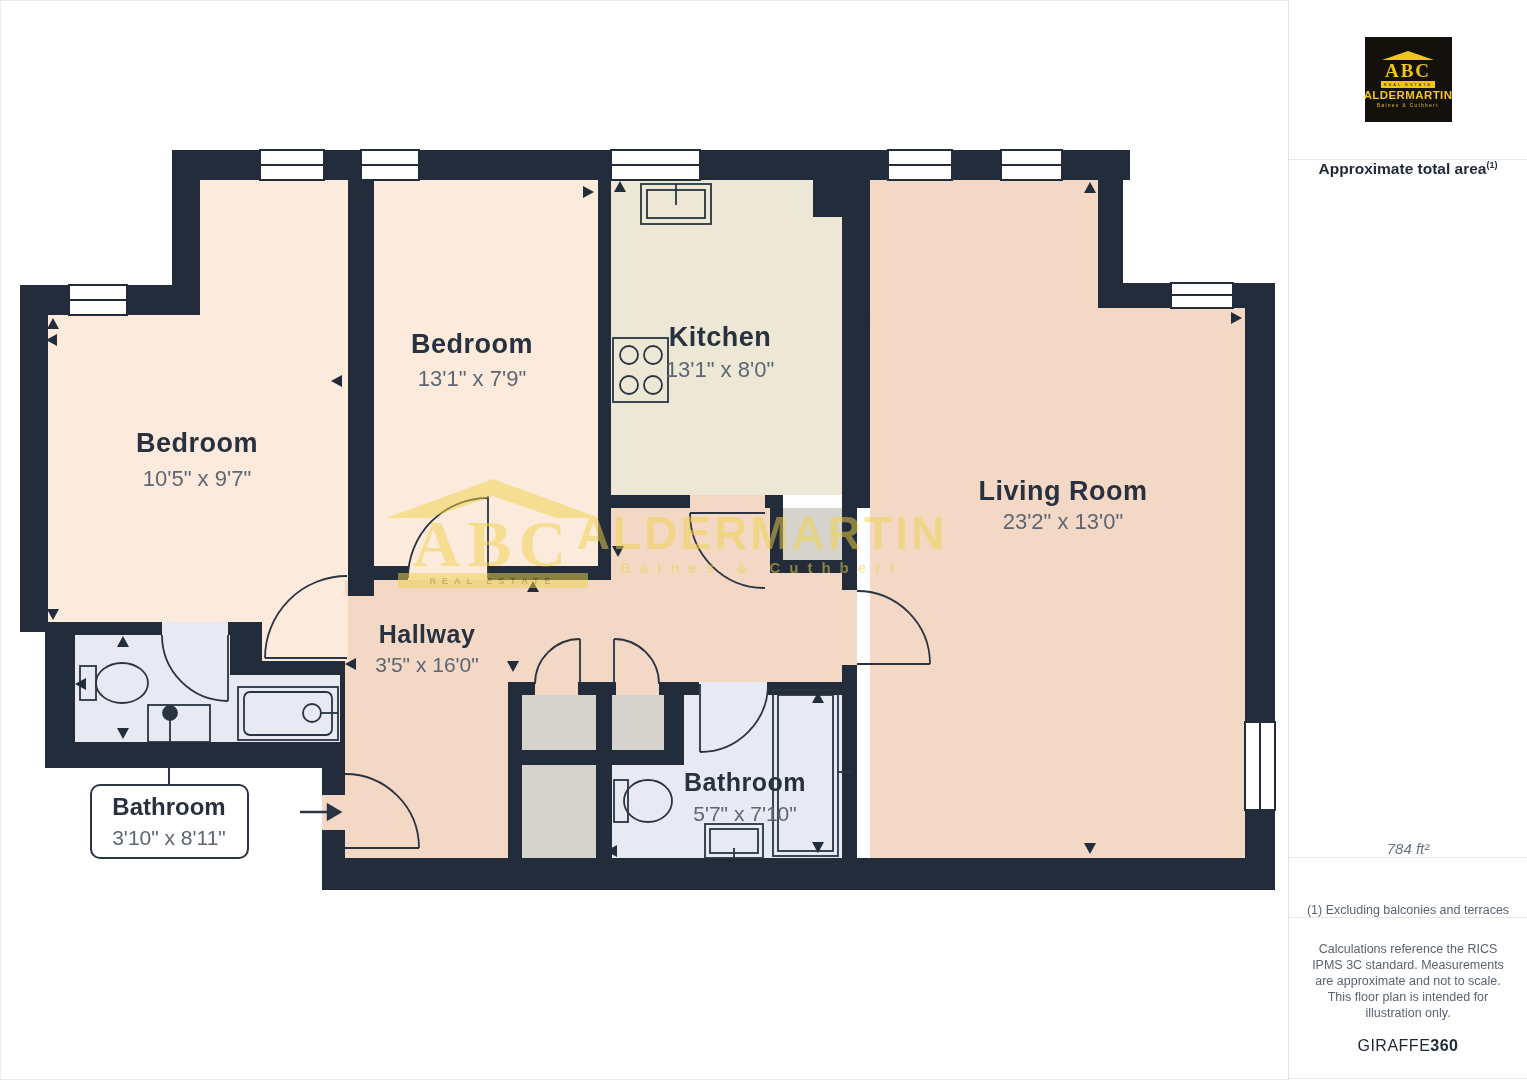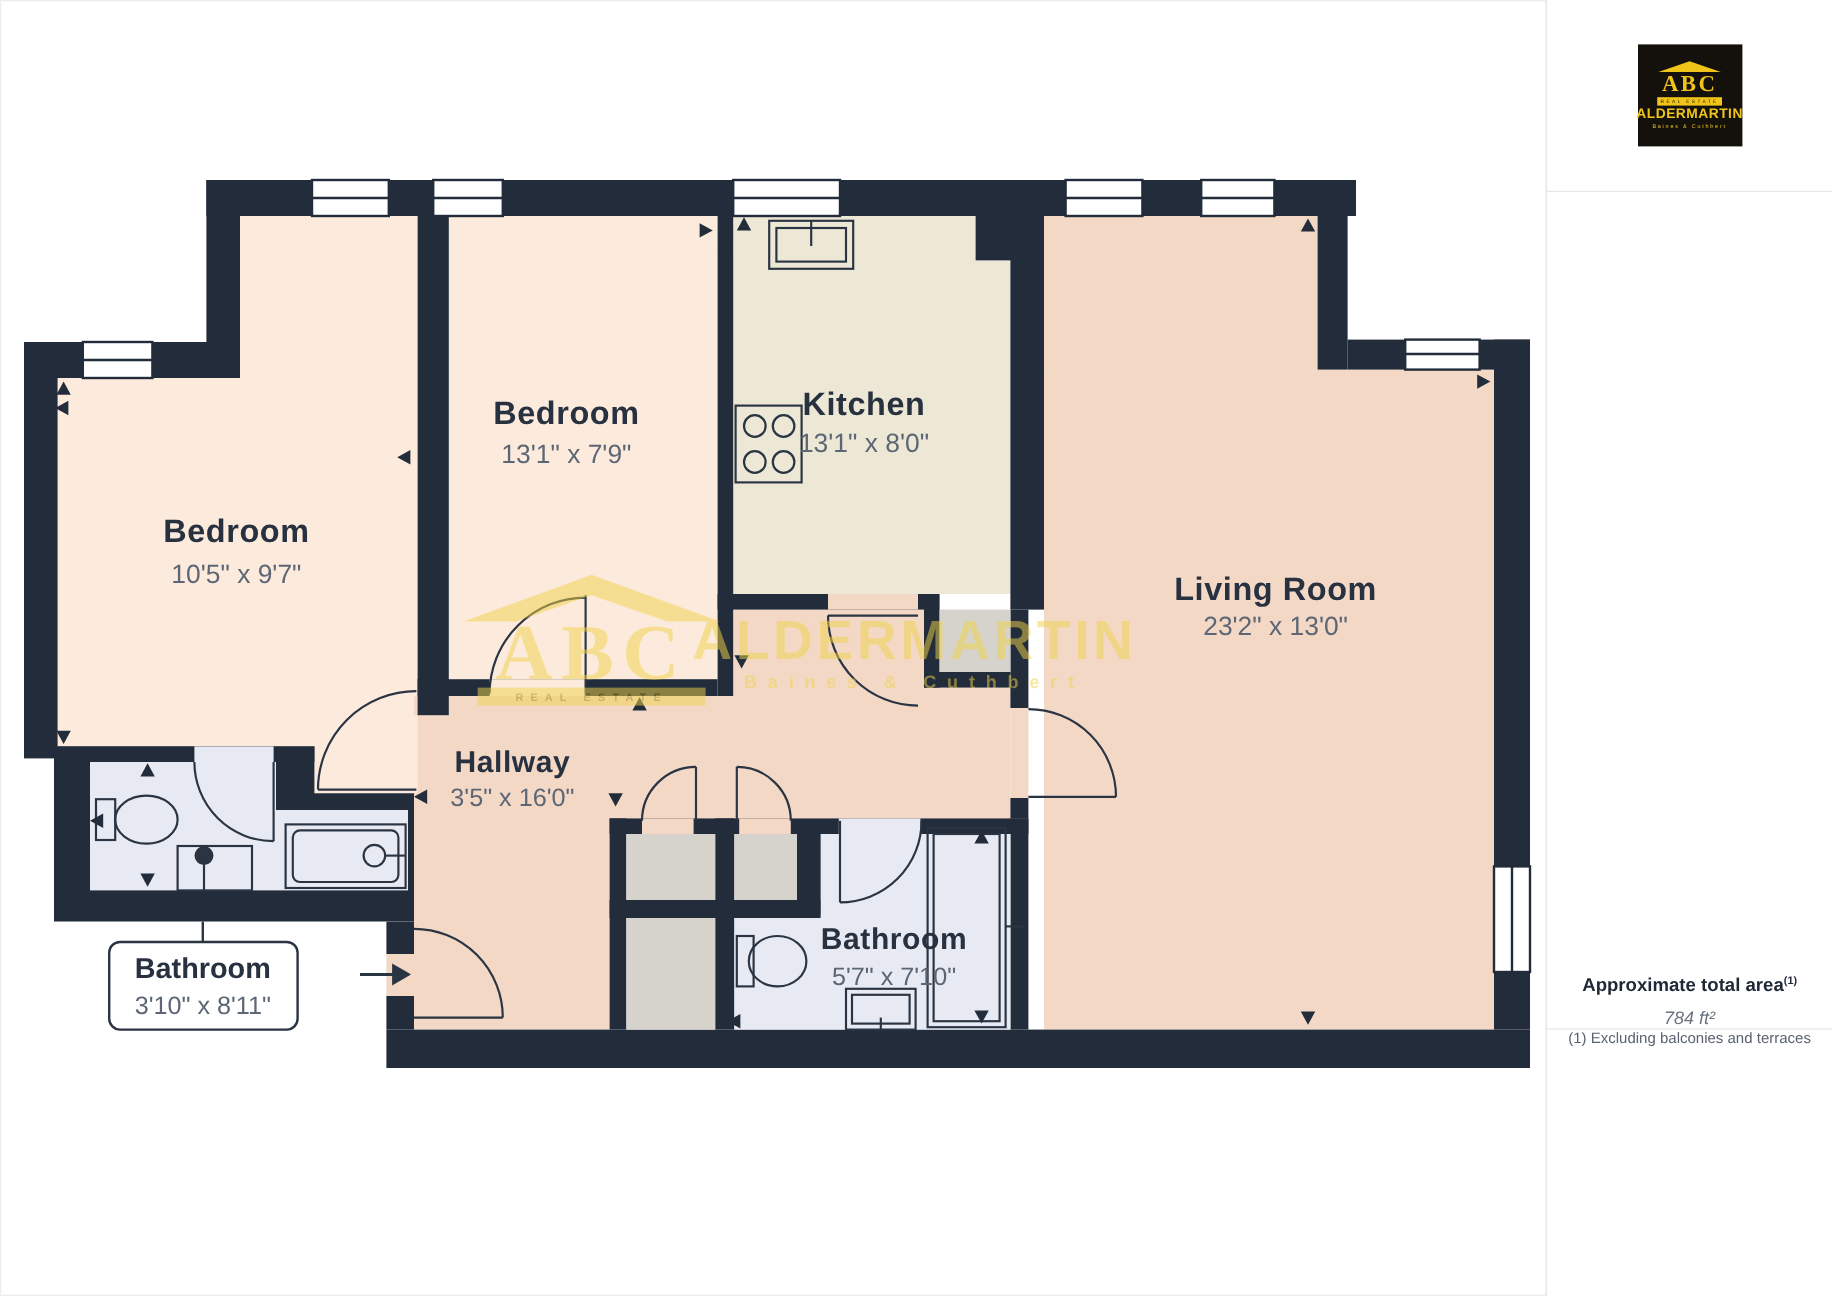--- a/index.html
+++ b/index.html
@@ -18,25 +18,25 @@
   .sb-sec{box-sizing:border-box;width:100%;}
   #sb-logo-sec{height:160px;border-bottom:1px solid #e8e8e8;display:flex;align-items:center;justify-content:center;}
   #logo{width:87px;height:85px;background:#14110d;display:flex;flex-direction:column;
         align-items:center;justify-content:center;color:#f0c419;}
   #logo .roof{width:0;height:0;border-left:26px solid transparent;border-right:26px solid transparent;
               border-bottom:9px solid #f0c419;margin-bottom:1px;}
   #logo .abc{font-family:"Liberation Serif",serif;font-weight:700;font-size:19px;letter-spacing:2px;line-height:1;}
   #logo .estate{font-size:4px;letter-spacing:2px;background:#f0c419;color:#14110d;padding:1px 3px;margin-top:1px;}
   #logo .nm{font-size:11.5px;font-weight:700;letter-spacing:.4px;margin-top:2px;line-height:1;}
   #logo .sub{font-size:4.5px;letter-spacing:1.5px;margin-top:2px;}
-  #sb-area-sec{height:697px;display:flex;flex-direction:column;align-items:center;justify-content:flex-end;}
+  #sb-area-sec{height:697px;display:flex;flex-direction:column;align-items:center;justify-content:space-between;}
   #area-title{font-size:15.5px;font-weight:700;color:#1e2836;}
   #area-title sup{font-size:9px;}
   #area-value{font-size:15px;color:#6a7380;margin-top:9px;font-style:italic;}
-  #sb-note-sec{height:60px;border-top:1px solid #e8e8e8;display:flex;align-items:flex-start;justify-content:center;}
+  #sb-note-sec{height:60px;border-top:1px solid #e8e8e8;display:flex;align-items:flex-end;justify-content:center;}
   #note1{font-size:12.5px;color:#5a6370;}
   #sb-disc-sec{height:162px;border-top:1px solid #e8e8e8;border-bottom:1px solid #e8e8e8;
                display:flex;flex-direction:column;align-items:center;justify-content:center;padding:0 17px;text-align:center;}
   #disclaimer{font-size:12.5px;line-height:1.28;color:#5a6370;}
   #brand{margin-top:16px;font-size:16px;color:#1e2836;letter-spacing:.5px;}
   #brand b{font-weight:700;}
 </style>
 </head>
 <body>
 
@@ -304,15 +304,21 @@
     <div id="area-title">
       <span>Approximate total area</span><sup>(1)</sup>
     </div>
     <div id="area-value">784 ft²</div>
   </div>
 
   <div class="sb-sec" id="sb-note-sec">
     <div id="note1">(1) Excluding balconies and terraces</div>
   </div>
 
+  <div class="sb-sec" id="sb-disc-sec">
+    <div id="disclaimer">Calculations reference the RICS IPMS 3C standard. Measurements are approximate and not to scale. This floor plan is intended for illustration only.</div>
+    <div id="brand">
+      <span>GIRAFFE</span><b>360</b>
+    </div>
+  </div>
 
 </div>
 </div>
 
 </body></html>

